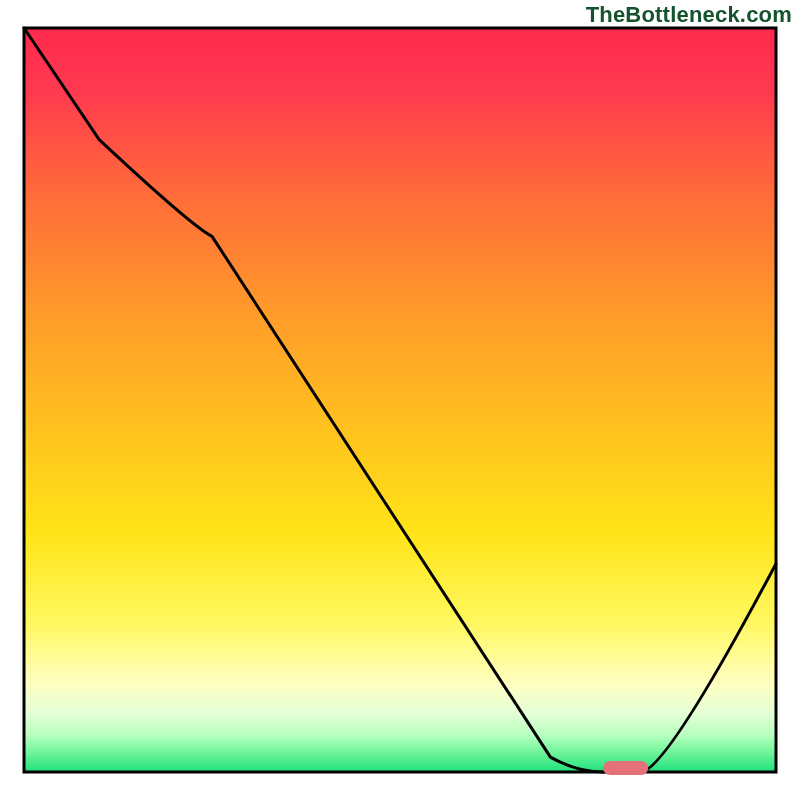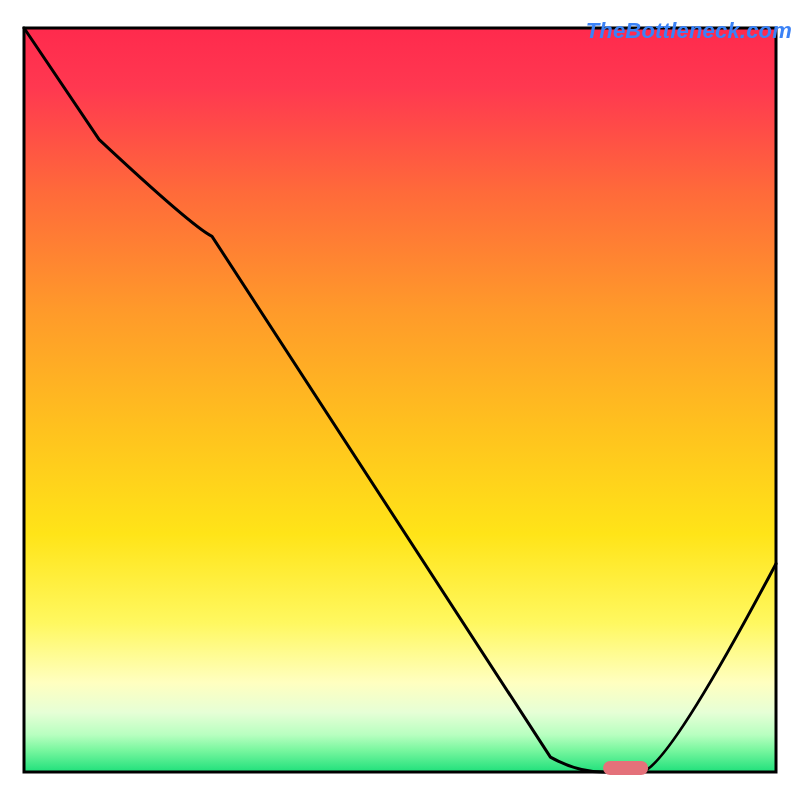--- a/index.html
+++ b/index.html
@@ -10,28 +10,27 @@
     background: #ffffff;
     font-family: Arial, Helvetica, sans-serif;
   }
   .container {
     position: relative;
     width: 800px;
     height: 800px;
   }
   .watermark {
     position: absolute;
-    top: 18px;
+    top: 2px;
     right: 8px;
     font-size: 22px;
     font-weight: 600;
-    color: #3b82f6;
+    color: #14532d;
     z-index: 5;
     letter-spacing: 0.2px;
-    font-style: italic;
   }
   svg.plot {
     position: absolute;
     top: 0;
     left: 0;
   }
 </style>
 </head>
 <body>
 <div class="container">

